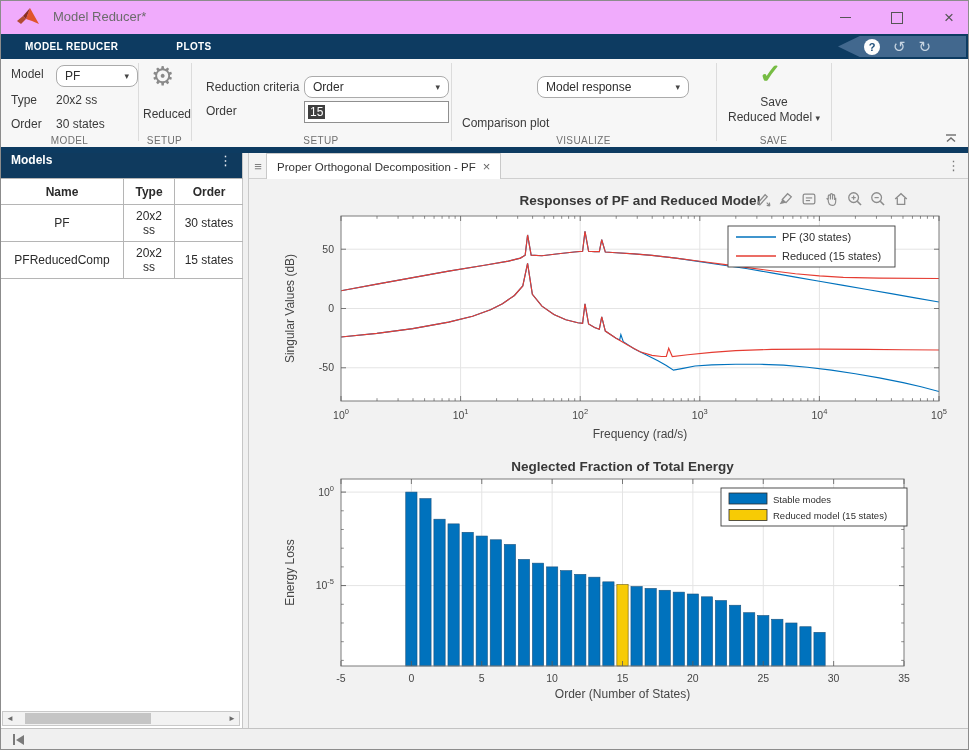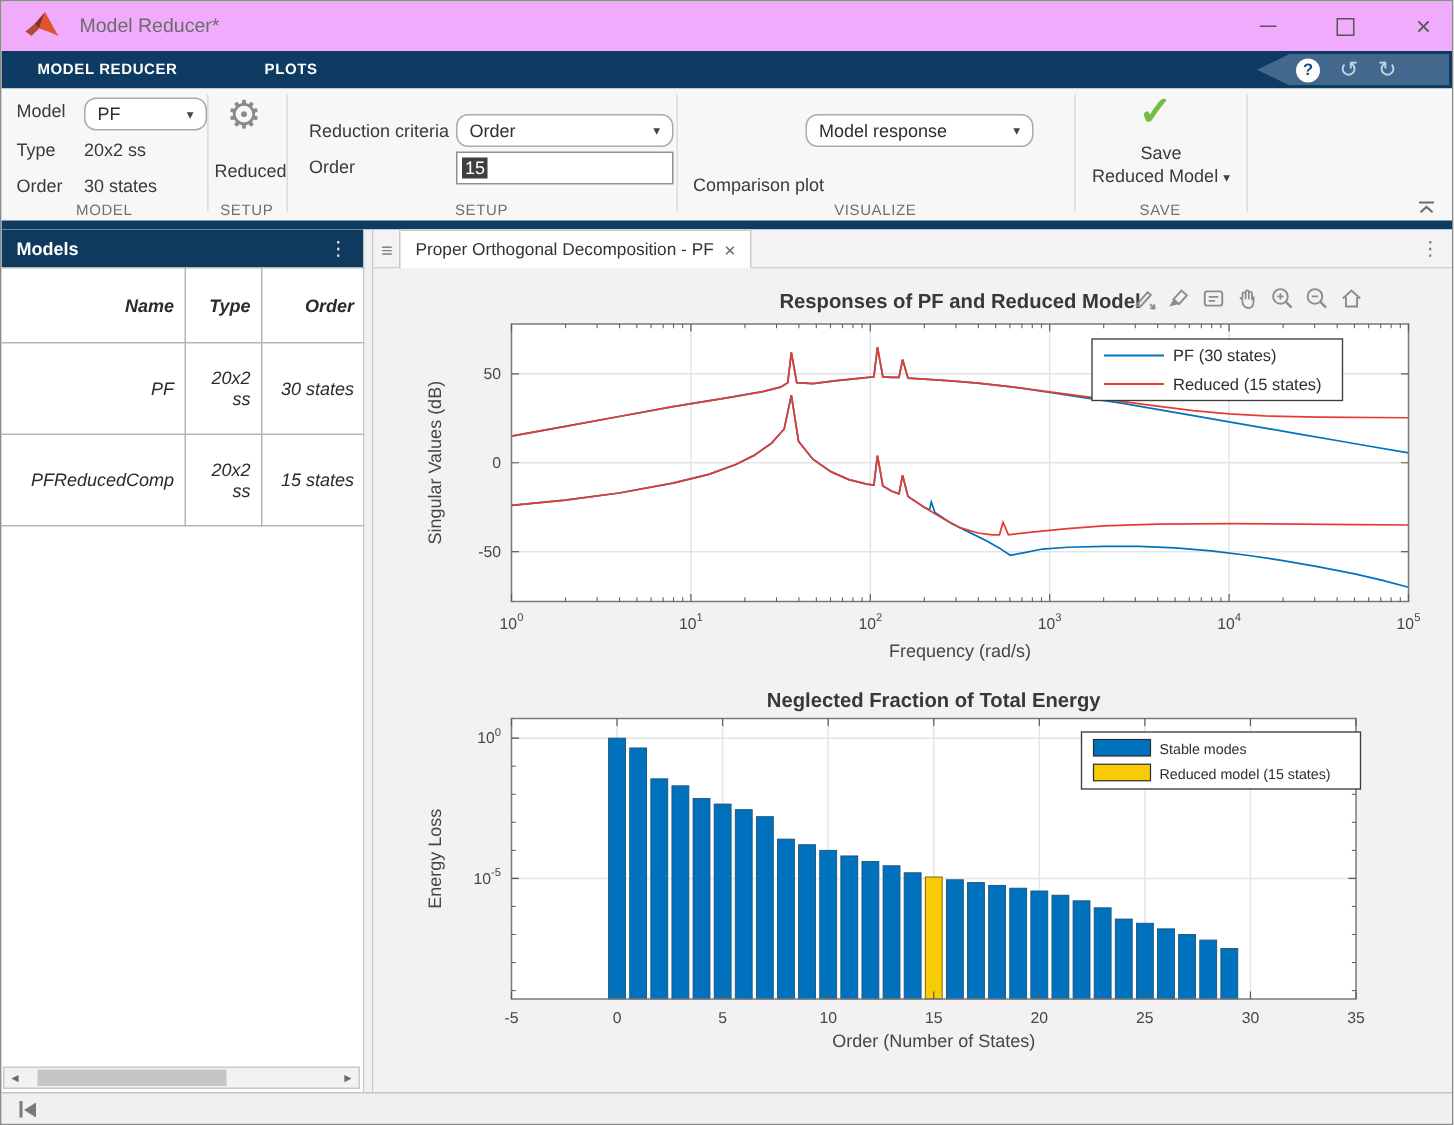--- a/index.html
+++ b/index.html
@@ -37,24 +37,24 @@
     display:flex;align-items:center;padding:0 3px;font-size:12px;}
   .tinput .sel{background:#3f3f3f;color:#fff;padding:0 2px;}
   .gear{position:absolute;font-size:26px;color:#8a8a8a;}
   .check{position:absolute;font-size:27px;font-weight:bold;color:#76bc43;}
   .savebtn{position:absolute;text-align:center;line-height:15px;}
   .collapse-strip{position:absolute;right:10px;top:74px;width:14px;height:10px;}
   .blueband{position:absolute;left:0;top:146px;width:100%;height:6px;background:#0d3b61;}
   
   .models{position:absolute;left:0;top:152px;width:242px;height:575px;background:#fff;border-right:1px solid #c6c6c6;box-sizing:border-box;}
   .models-header{position:absolute;left:0;top:0;width:100%;height:25px;background:#0f3a5e;color:#fff;
-    font-size:12px;font-weight:bold;display:flex;align-items:center;padding:0 10px;box-sizing:border-box;justify-content:space-between;}
+    font-size:12px;font-weight:bold;display:flex;padding:0 10px;box-sizing:border-box;justify-content:space-between;}
   .kebab{color:#e8eef4;font-size:13px;font-weight:normal;}
   table.mtab{border-collapse:collapse;position:absolute;top:25px;left:0;width:242px;font-size:12px;color:#2b2b2b;}
-  table.mtab th,table.mtab td{border:1px solid #b5b5b5;border-top:none;padding:16px 7px;text-align:right;font-weight:normal;height:17px;font-style:italic;}
+  table.mtab th,table.mtab td{border:1px solid #b5b5b5;border-top:none;padding:4px 7px;text-align:center;font-weight:normal;height:17px;}
   table.mtab th{font-weight:bold;border-top:1px solid #b5b5b5;}
   table.mtab th:first-child,table.mtab td:first-child{border-left:none;width:108px;}
   table.mtab th:last-child,table.mtab td:last-child{border-right:none;width:54px;}
   .hscroll{position:absolute;left:1px;bottom:2px;width:238px;height:15px;background:#f2f2f2;border:1px solid #c9c9c9;
     box-sizing:border-box;display:flex;align-items:center;}
   .hs-arrow{width:14px;font-size:8px;color:#6b6b6b;text-align:center;}
   .hs-thumb{position:absolute;left:22px;width:126px;height:11px;background:#c5c5c5;}
   
   .divider{position:absolute;left:242px;top:152px;width:6px;height:575px;background:#f0f0f0;border-right:1px solid #c9c9c9;box-sizing:border-box;}
   .docbar{position:absolute;left:248px;top:152px;width:721px;height:26px;background:#f3f3f3;border-bottom:1px solid #cfcfcf;box-sizing:border-box;}

